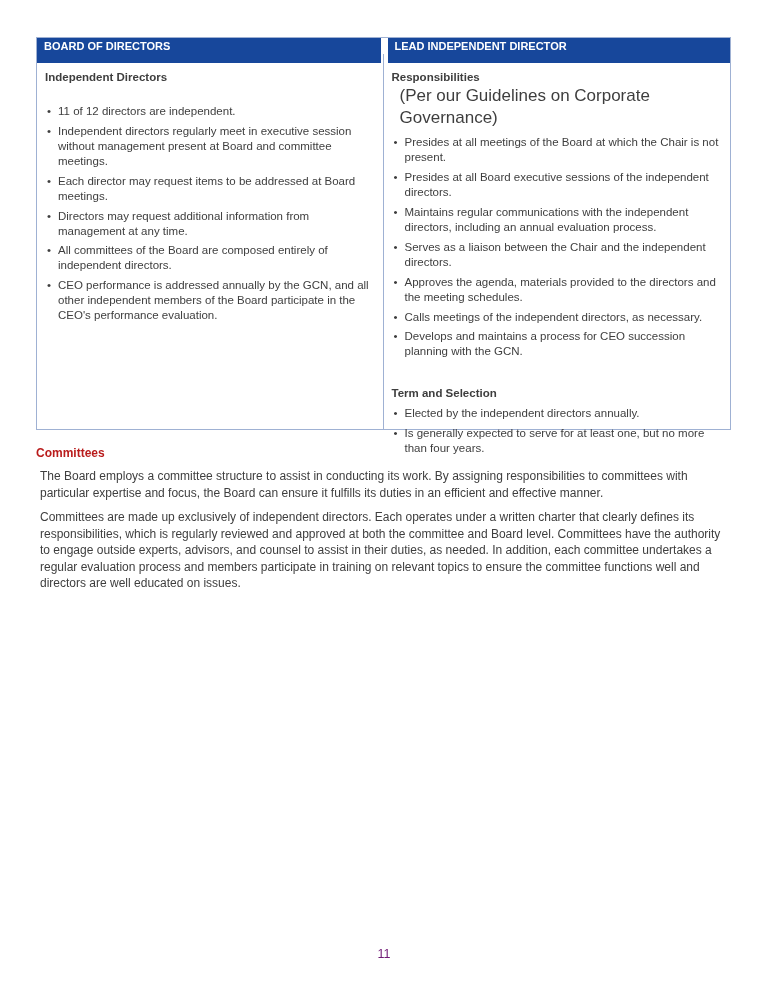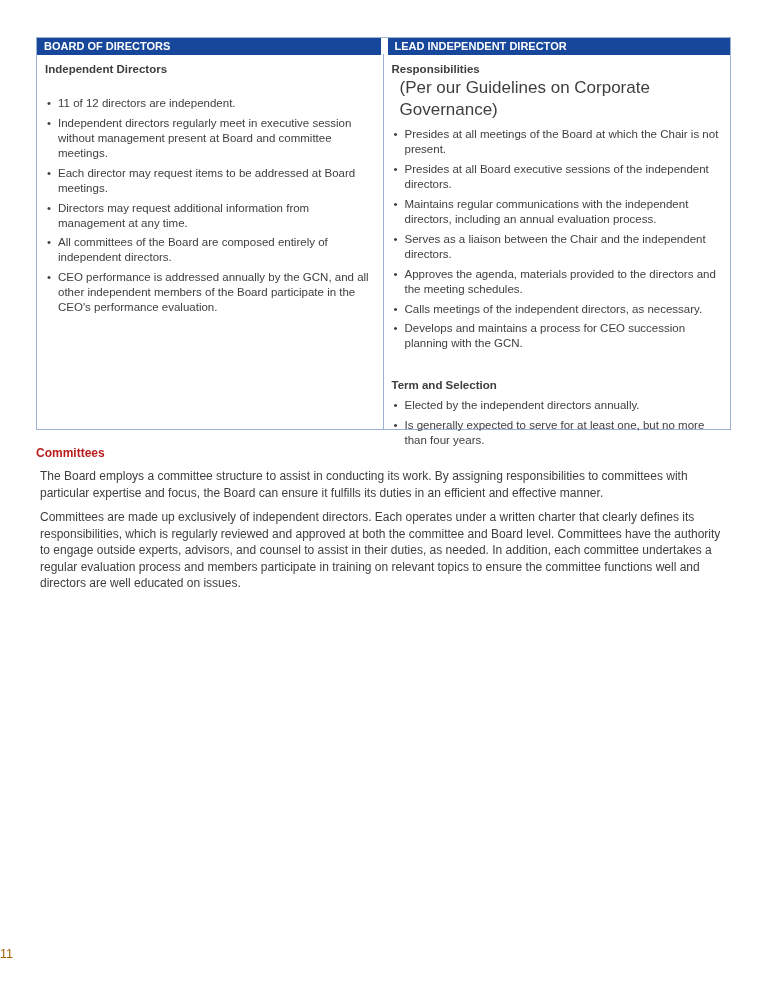--- a/index.html
+++ b/index.html
@@ -33,21 +33,21 @@
     width: 1px;
     background: #9fb1d3;
   }
   .cell-header {
     background: #17479b;
     color: #ffffff;
     font-size: 11px;
     font-weight: bold;
     line-height: 12px;
     padding: 2px 7px 3px 7px;
-    height: 17px;
+    height: 25px;
   }
   .gov-col.left .cell-header { margin-right: 3px; }
   .gov-col.right .cell-header { margin-left: 4px; }
   .cell-body {
     padding: 7px 9px 8px 8px;
     font-size: 11.5px;
     line-height: 1.3;
   }
   .section-title { font-weight: bold; font-size: 11.5px; }
   .section-subtitle { font-size: 17px; margin-left: 8px; }
@@ -87,22 +87,23 @@
     line-height: 1.38;
     margin: 0 0 8px 4px;
   }
 
   
   .page-number {
     position: absolute;
     top: 947px;
     left: 0;
     width: 768px;
+    text-align: center;
     font-size: 12.5px;
-    color: #a16207;
+    color: #701a75;
   }
 </style>
 </head>
 <body>
 
 <div class="gov-table">
   <div class="col-divider"></div>
 
   <div class="gov-col left">
     <div class="cell-header">BOARD OF DIRECTORS</div>

